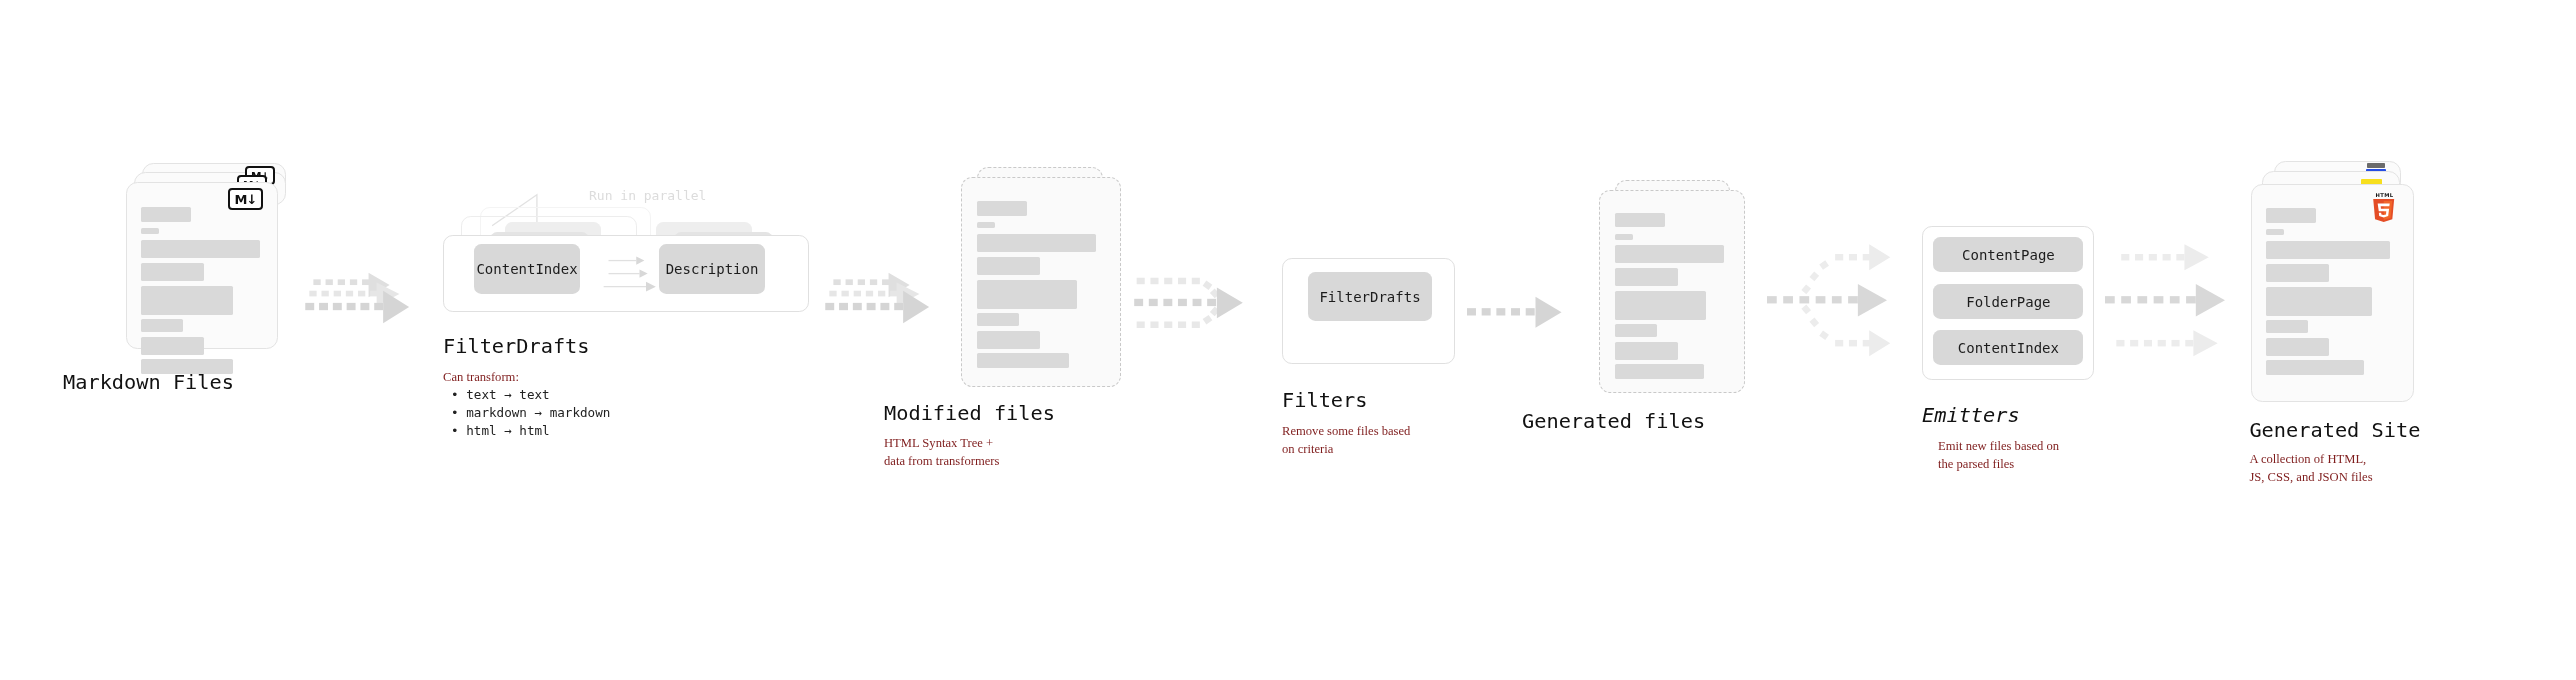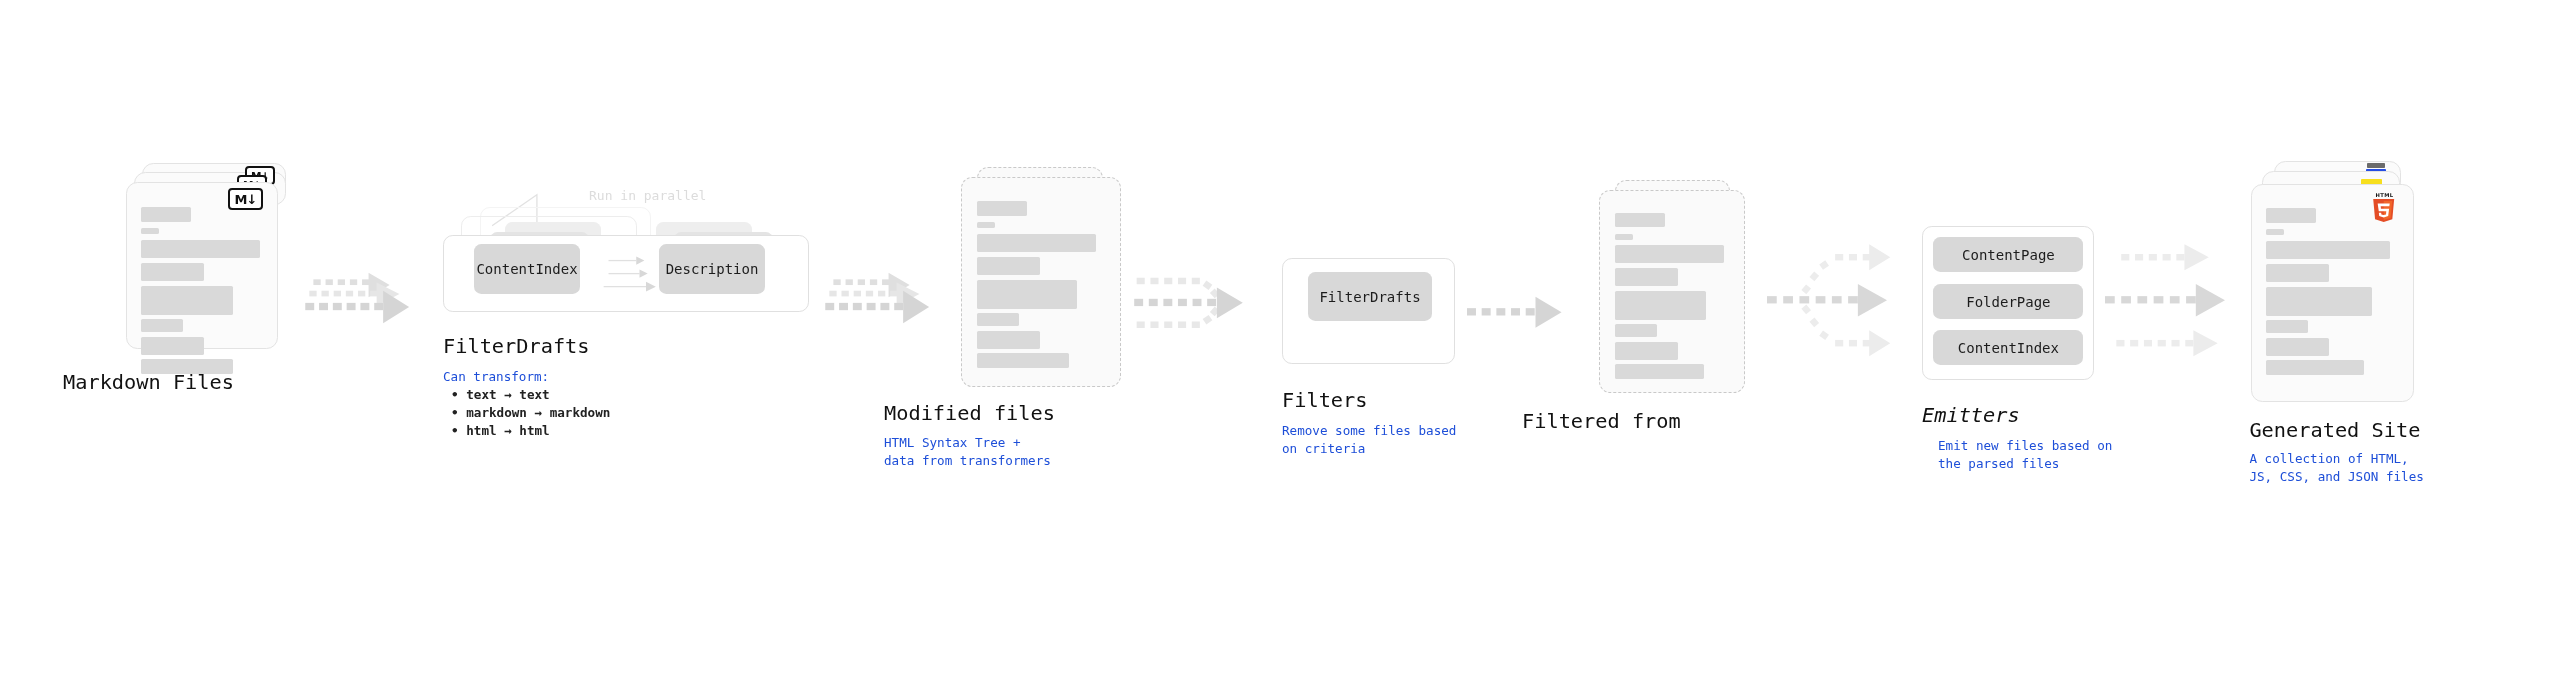--- a/index.html
+++ b/index.html
@@ -76,30 +76,31 @@
     position: absolute;
     font-size: 20.3px;
     color: #111;
     white-space: nowrap;
     letter-spacing: 0px;
   }
   .sub {
     position: absolute;
     font-size: 12.6px;
     line-height: 18px;
-    color: #1d4ed8;
+    color: #7f1d1d;
     white-space: pre;
+    font-family: Liberation Serif, serif;
   }
   .hint {
     position: absolute;
     font-size: 13px;
     color: #dcdcdc;
     white-space: nowrap;
   }
-  .bullets { position:absolute; font-size:12.6px; line-height:18px; color:#222;font-weight:bold; }
+  .bullets { position:absolute; font-size:12.6px; line-height:18px; color:#222; }
   .bullets div { white-space: pre; }
 
   svg { display:block; }
   .abs-svg { position:absolute; }
 </style>
 </head>
 <body>
 
 <div class="stage">
 
@@ -306,21 +307,21 @@
       <div class="skel" style="left:18px; top:32.5px; width:50px; height:14.6px;"></div>
       <div class="skel" style="left:18px; top:54px; width:18px; height:5.7px;"></div>
       <div class="skel" style="left:18px; top:65px; width:109px; height:18px;"></div>
       <div class="skel" style="left:18px; top:88px; width:63px; height:18px;"></div>
       <div class="skel" style="left:18px; top:111px; width:91px; height:29px;"></div>
       <div class="skel" style="left:18px; top:144px; width:42px; height:13px;"></div>
       <div class="skel" style="left:18px; top:162px; width:63px; height:18px;"></div>
       <div class="skel" style="left:18px; top:184px; width:89px; height:14.6px;"></div>
     </div>
 
-    <div class="title" style="left:-75px; top:229px;">Filtered from</div>
+    <div class="title" style="left:-75px; top:229px;">Generated files</div>
   </div>
 
   <svg class="abs-svg" style="left:1767px; top:228px;" width="146" height="146" viewBox="0 0 180 180">
 
     <g fill="#d8d8d8">
       <rect x="0" y="84" width="12" height="9"></rect>
         <rect x="20" y="84" width="12" height="9"></rect>
         <rect x="40" y="84" width="12" height="9"></rect>
       <rect x="60" y="84" width="12" height="9"></rect>
         <rect x="80" y="84" width="12" height="9"></rect>

